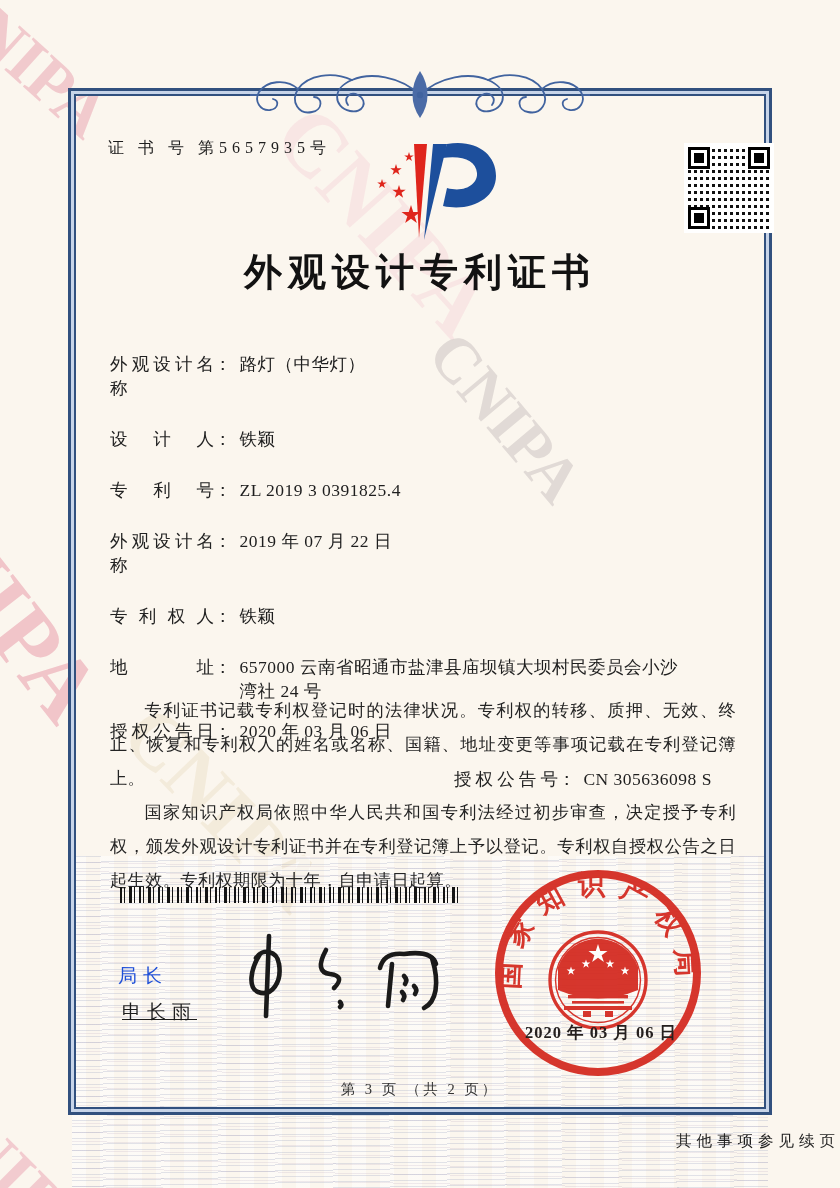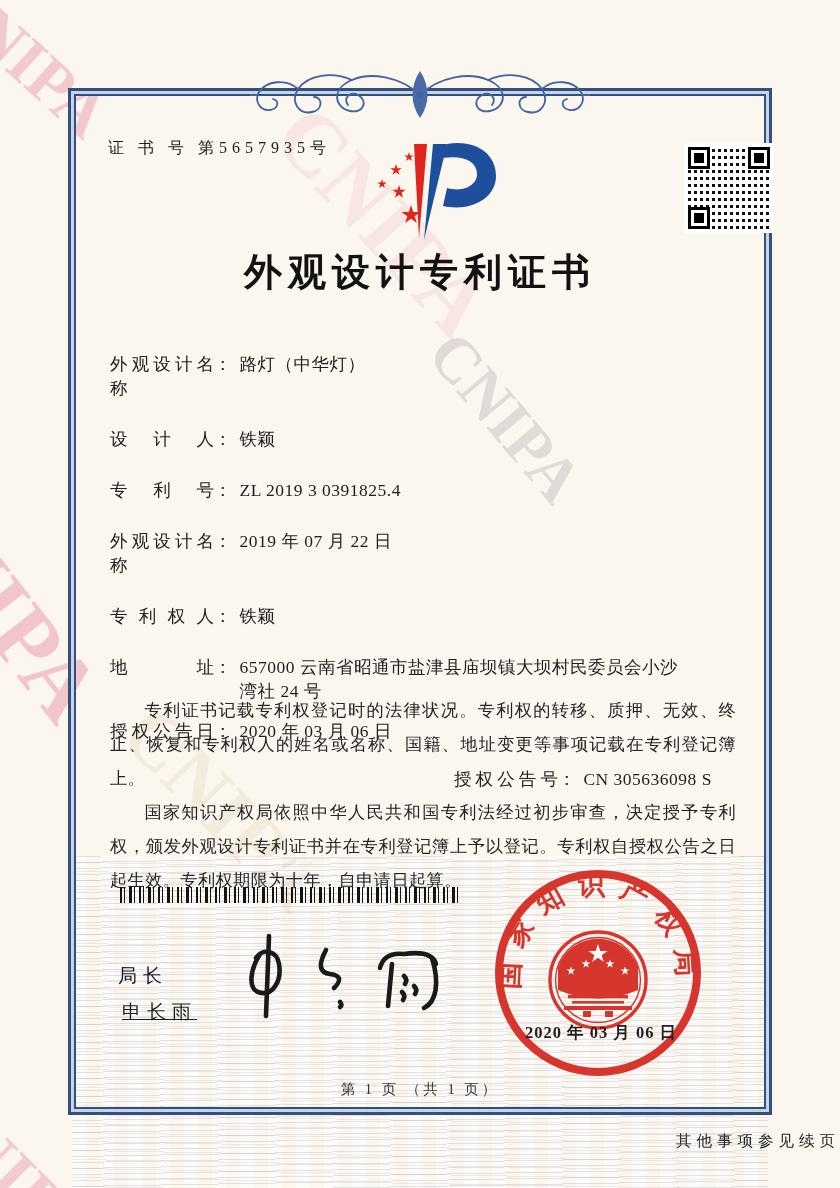--- a/index.html
+++ b/index.html
@@ -48,21 +48,21 @@
   .row.addr .val{max-width:442px;}
   .pair2{margin-left:62px;display:flex;margin-top:48px;}
   
   .legal{position:absolute;left:110px;top:694px;width:626px;z-index:3;font-size:17.2px;
          line-height:34px;text-align:justify;color:#242424;letter-spacing:.4px;}
   .legal p{margin:0;text-indent:2em;}
   
   .barcode{position:absolute;left:120px;top:887px;width:338px;height:16px;z-index:3;background:
      repeating-linear-gradient(90deg,#141414 0 2px,transparent 2px 4px,#141414 4px 5px,
        transparent 5px 9px,#141414 9px 12px,transparent 12px 14px,#141414 14px 15px,transparent 15px 19px);}
-  .signer-title{position:absolute;left:118px;top:963px;z-index:3;font-size:19px;letter-spacing:6px;color:#0f172a;}
+  .signer-title{position:absolute;left:118px;top:963px;z-index:3;font-size:19px;letter-spacing:6px;color:#1d4ed8;}
   .signer-name{position:absolute;left:122px;top:999px;z-index:3;font-size:19px;letter-spacing:6px;color:#1c1c1c;text-decoration:underline;}
   .autograph{position:absolute;left:222px;top:928px;width:240px;height:100px;z-index:4;}
   
   .seal{position:absolute;left:493px;top:868px;width:210px;height:210px;z-index:4;opacity:.93;}
   .seal-date{position:absolute;left:505px;top:1022px;width:192px;z-index:5;text-align:center;
              font-size:16.5px;font-weight:bold;letter-spacing:1px;color:#25201f;}
   
   .pagenum{position:absolute;left:0;top:1080px;width:100%;z-index:3;text-align:center;
            font-size:14.5px;letter-spacing:3px;color:#333;}
   .note{position:absolute;left:0;top:1131px;width:100%;z-index:3;text-align:right;
@@ -216,16 +216,16 @@
         <rect x="-30" y="15" width="60" height="3.4"></rect>
         <rect x="-26" y="21" width="52" height="2.6"></rect>
         <rect x="-34" y="26" width="68" height="4"></rect>
         <rect x="-15" y="31" width="8" height="6"></rect>
           <rect x="7" y="31" width="8" height="6"></rect>
       </g>
     </g>
   </svg>
   <div class="seal-date">2020 年 03 月 06 日</div>
 
-  <div class="pagenum">第 1 页 （共 1 页）</div>
+  <div class="pagenum">第 3 页 （共 2 页）</div>
   <div class="note">其他事项参见续页</div>
 
 </div>
 
 </body></html>

